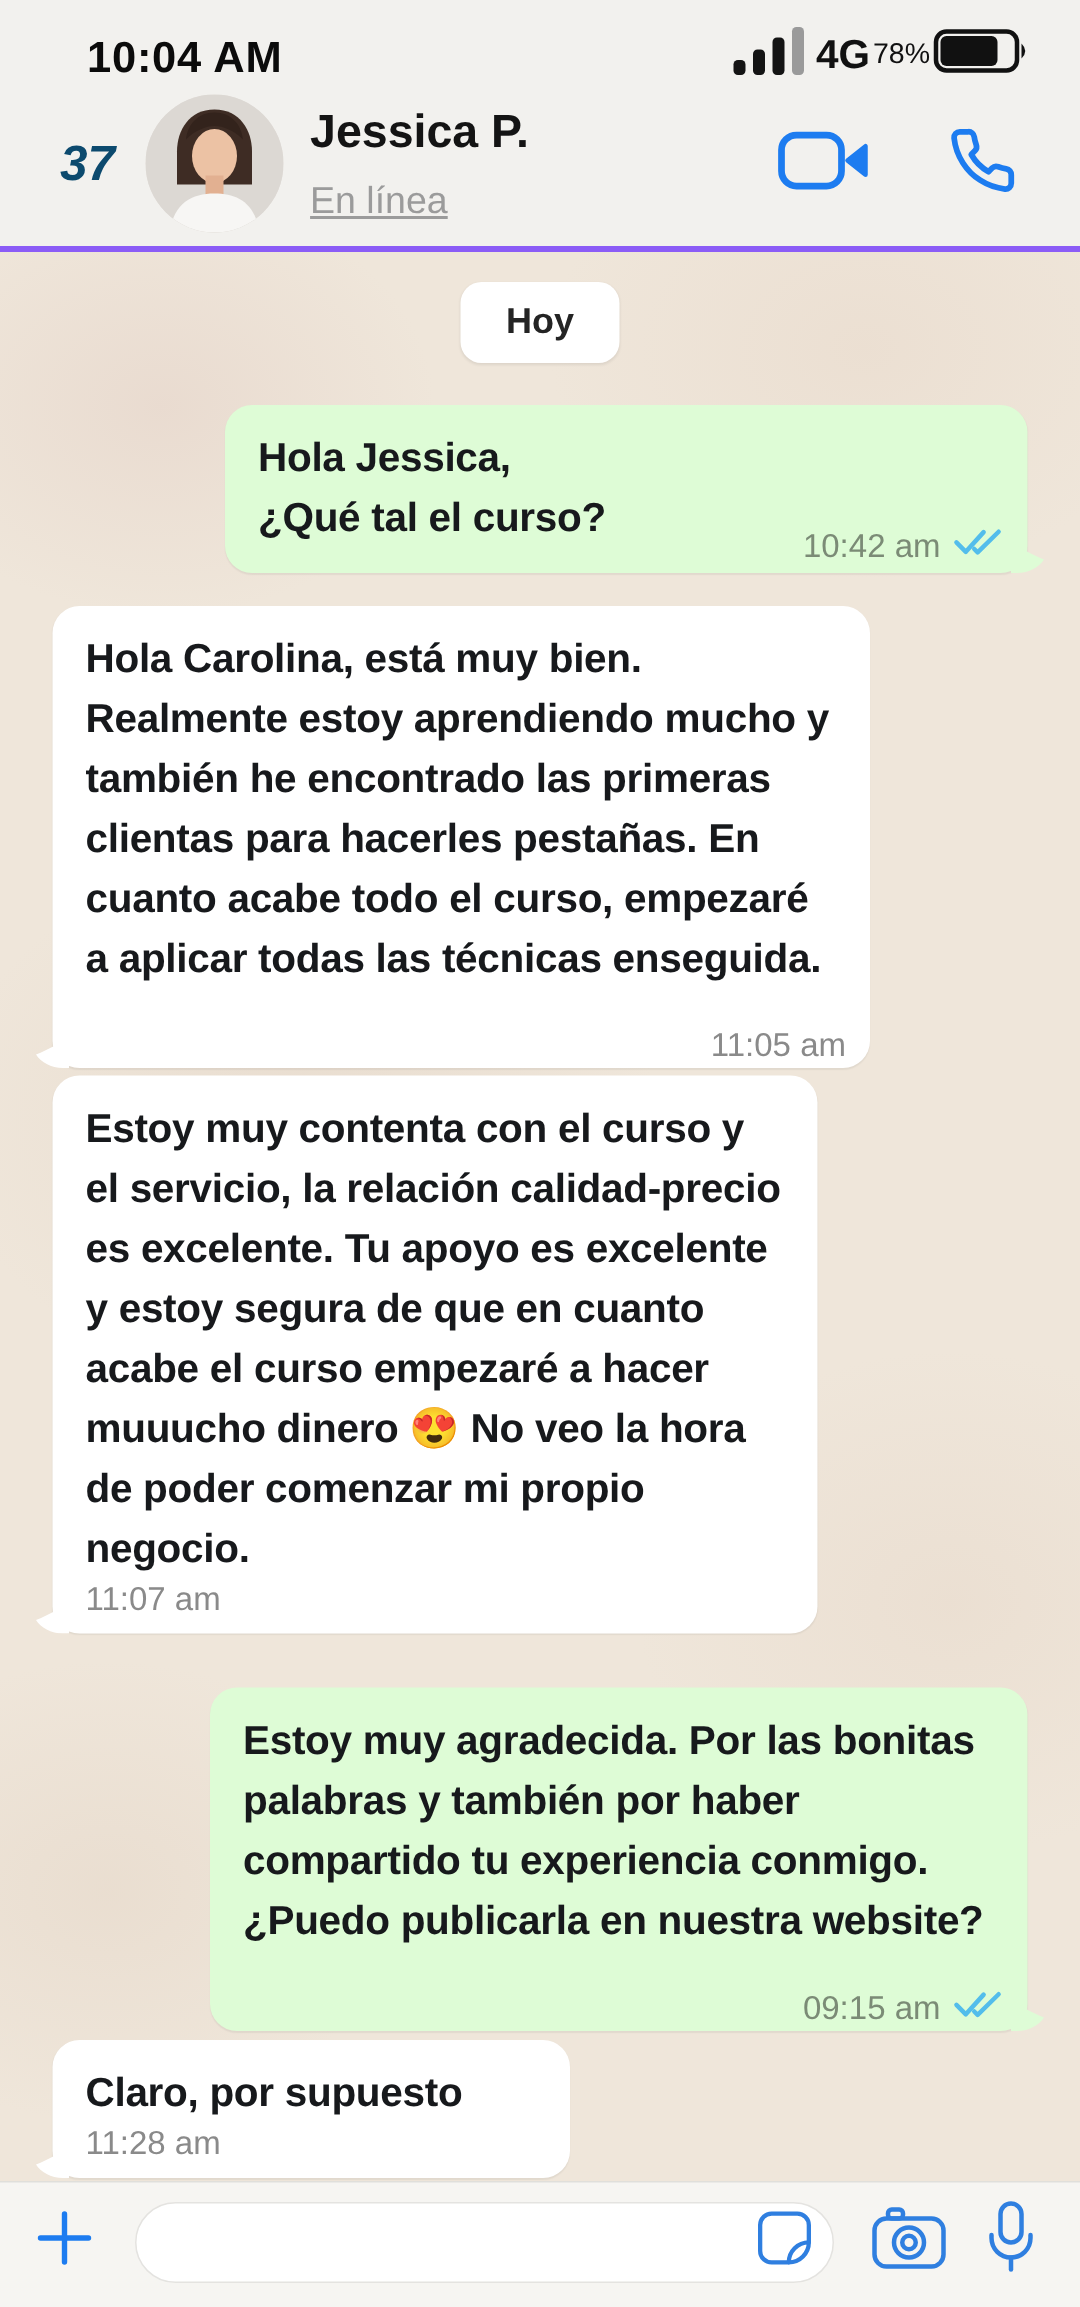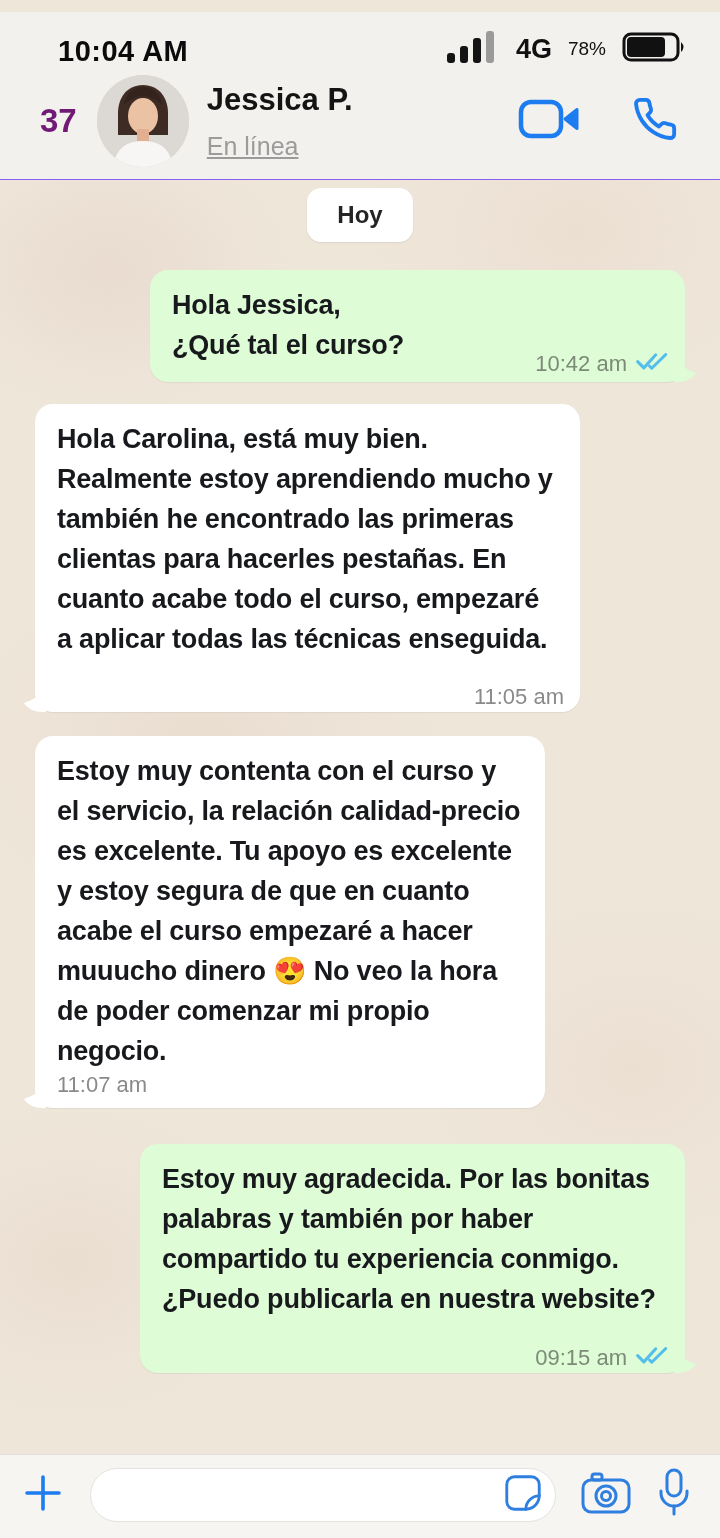--- a/index.html
+++ b/index.html
@@ -6,39 +6,39 @@
   body{
     width:720px;height:1538px;
     font-family:"Liberation Sans", sans-serif;
     background:#efe6da;
     -webkit-font-smoothing:antialiased;
   }
   .phone{position:relative;width:720px;height:1538px;overflow:hidden;background:#efe6da;}
 
   
   .chrome{
-    position:absolute;top:12px;left:0;right:0;height:168px;
+    position:absolute;top:0;left:0;right:0;height:168px;
     background:#f2f1ee;
-    border-bottom:1px solid #8b5cf6;
+    border-bottom:4px solid #8b5cf6;
     box-sizing:border-box;
     z-index:3;
   }
   .status-bar{
     height:58px;display:flex;align-items:flex-end;justify-content:space-between;
     padding:0 34px 2px 58px;box-sizing:border-box;
   }
   .status-time{font-size:29px;font-weight:700;color:#0b0b0b;letter-spacing:.5px;}
-  .status-right{display:flex;align-items:center;gap:16px;}
+  .status-right{display:flex;align-items:center;gap:2px;}
   .network-label{font-size:27px;font-weight:700;color:#111;}
   .battery-percent{font-size:19px;font-weight:400;color:#111;}
   .header-row{
     height:108px;display:flex;align-items:center;
     padding:0 42px 6px 40px;box-sizing:border-box;
   }
-  .unread-count{font-size:33px;font-weight:700;color:#701a75;margin-right:20px;cursor:pointer;}
+  .unread-count{font-size:33px;font-weight:700;color:#0c4a6e;margin-right:20px;cursor:pointer;font-style:italic;}
   .avatar{
     width:92px;height:92px;border-radius:50%;overflow:hidden;flex:0 0 auto;
     background:#e3ded9;
   }
   .contact-block{margin-left:18px;display:flex;flex-direction:column;gap:16px;}
   .contact-name{font-size:31px;font-weight:700;color:#141414;line-height:34px;}
   .presence{font-size:25px;font-weight:400;color:#9b9b9b;line-height:26px;text-decoration:underline;}
   .header-spacer{flex:1;}
   .call-btn{display:flex;align-items:center;justify-content:center;cursor:pointer;}
   .call-btn + .call-btn{margin-left:52px;}
@@ -88,21 +88,21 @@
     transform:translateY(8px);
   }
   .msg.out .meta{color:#7b8b76;}
   .meta.block{
     float:none;display:flex;
     transform:none;margin:2px -4px -6px 0;
   }
   
   .m0{margin-top:28px;width:535px;}
   .m1{margin-top:22px;width:596px;}
-  .m2{margin-top:24px;width:510px;}
+  .m2{margin-top:5px;width:510px;}
   .m3{margin-top:36px;width:619px;}
   .m4{margin-top:6px;min-width:345px;}
 
   
   .composer-bar{
     position:absolute;left:0;right:0;bottom:0;height:84px;
     background:#f6f5f2;border-top:1px solid #e0dfdb;
     box-sizing:border-box;
     display:flex;align-items:center;
     padding:0 28px 4px 20px;gap:24px;
@@ -236,20 +236,29 @@
             <path d="M1.5 8.5 L6.5 13.5 L16 3" fill="none" stroke="#53bdeb" stroke-width="2.4" stroke-linecap="round" stroke-linejoin="round"></path>
             <path d="M11 12 L12.8 13.8 L24 2.8" fill="none" stroke="#53bdeb" stroke-width="2.4" stroke-linecap="round" stroke-linejoin="round"></path>
           </svg>
         </span>
       </span>
       <svg class="tail" viewBox="0 0 22 22">
         <path d="M0 0 v22 h4 c8 0 15-4 18-9 C14 10 5 5 0 0 z" fill="#defcd6"></path>
       </svg>
     </div>
 
+    <div class="msg in m4">
+      <span class="text">Claro, por supuesto</span>
+      <span class="meta block">
+        <span>11:28 am</span>
+      </span>
+      <svg class="tail" viewBox="0 0 22 22">
+        <path d="M22 0 v22 h-4 c-8 0 -15 -4 -18 -9 C8 10 17 5 22 0 z" fill="#ffffff"></path>
+      </svg>
+    </div>
 
   </div>
 
   <div class="composer-bar">
     <div class="plus-btn">
       <span>
         <svg width="44" height="44" viewBox="0 0 44 44">
           <path d="M22 6 V38 M6 22 H38" stroke="#1d7cf0" stroke-width="3.6" stroke-linecap="round"></path>
         </svg>
       </span>

